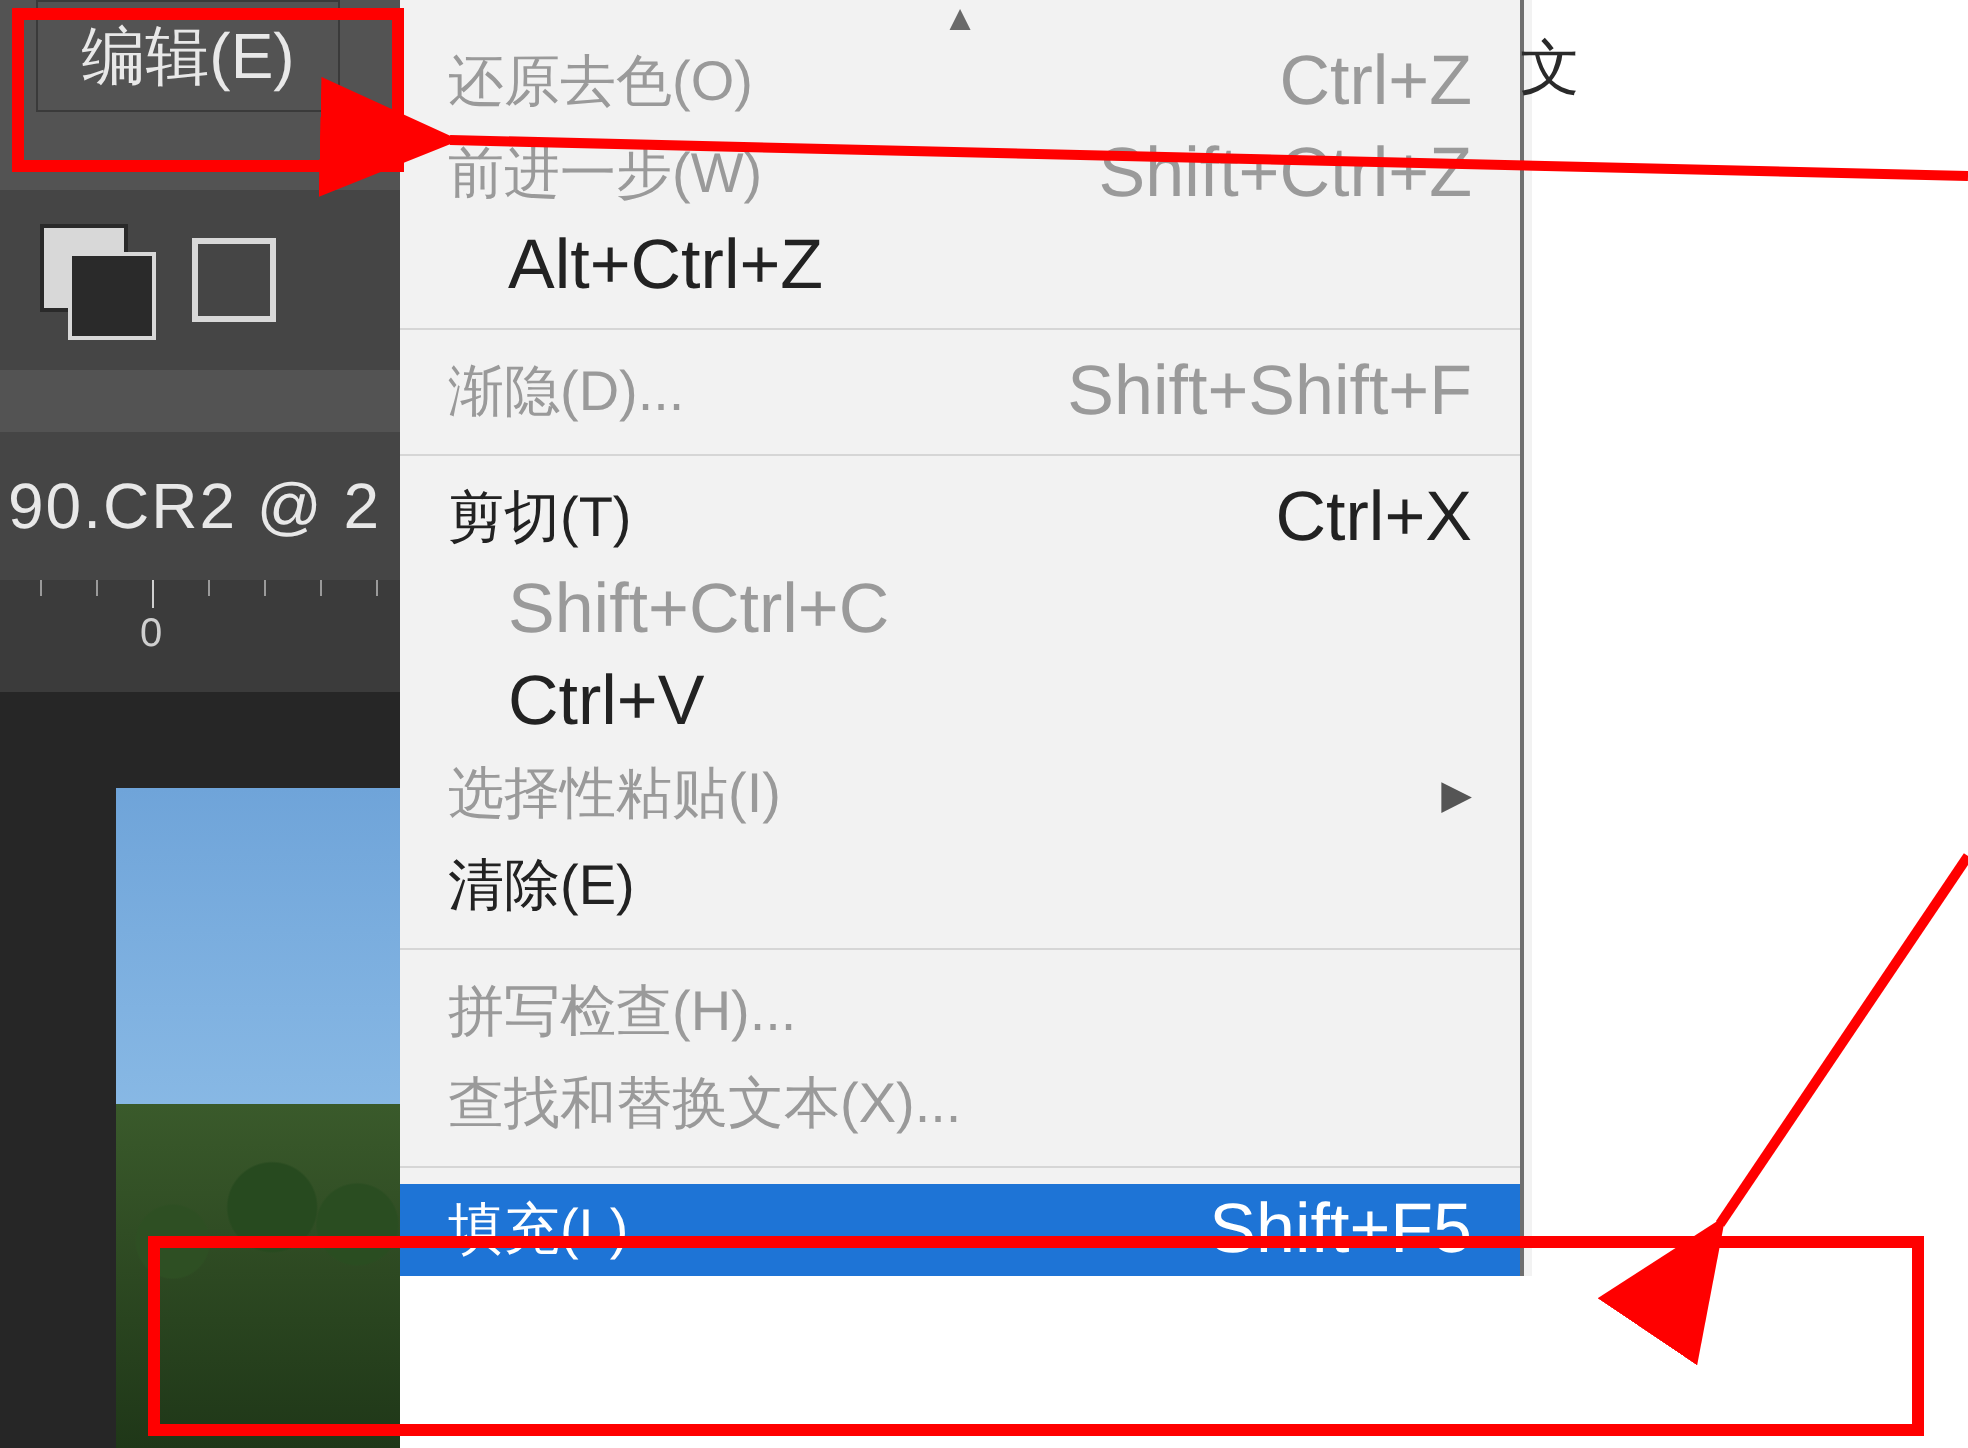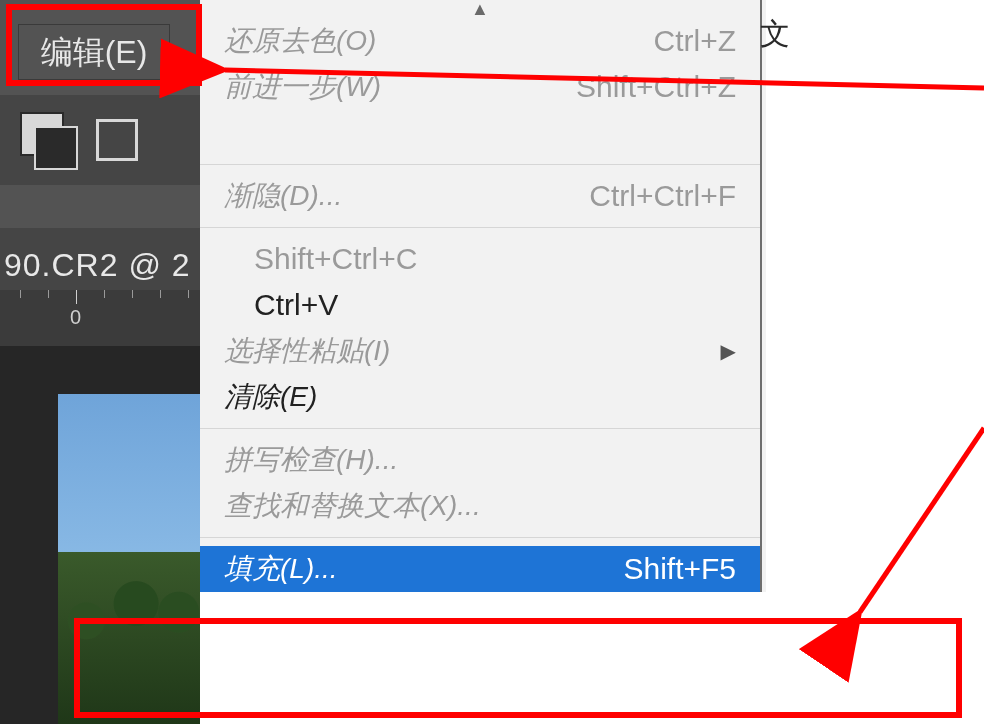--- a/index.html
+++ b/index.html
@@ -1,36 +1,36 @@
 <!DOCTYPE html>
 <html><head>
 <meta charset="utf-8">
 <style>
   html,body{margin:0;padding:0;width:984px;height:724px;background:#fff;font-family:"Microsoft YaHei","PingFang SC",sans-serif;overflow:hidden;}
   .stage{position:relative;width:984px;height:724px;}
 
   
   .ps-bg{position:absolute;left:0;top:0;width:200px;height:724px;background:#535353;}
   .ps-menu-btn{
-    position:absolute;left:18px;top:24px;width:150px;height:54px;
+    position:absolute;left:18px;top:0;width:150px;height:54px;
     background:#535353;color:#e8e8e8;font-size:32px;line-height:54px;text-align:center;
     border:1px solid #3a3a3a;
   }
   .ps-toolrow{
     position:absolute;left:0;top:95px;width:200px;height:90px;
     background:#454545;display:flex;align-items:center;gap:28px;padding-left:28px;box-sizing:border-box;
   }
   .swatch-fg,.swatch-bg{position:relative;}
   .swatch-fg{width:40px;height:40px;margin-left:0;}
   .swatch-fg::before{content:"";position:absolute;left:-8px;top:-8px;width:40px;height:40px;background:#d8d8d8;border:2px solid #2a2a2a;}
   .swatch-fg::after{content:"";position:absolute;left:6px;top:6px;width:40px;height:40px;background:#2a2a2a;border:2px solid #d8d8d8;}
   .swatch-bg{width:36px;height:36px;border:3px solid #d8d8d8;background:transparent;}
 
   .ps-doc-title{
-    position:absolute;left:0;top:228px;width:200px;height:74px;
+    position:absolute;left:0;top:216px;width:200px;height:74px;
     background:#454545;color:#e8e8e8;font-size:32px;line-height:74px;
     padding-left:4px;box-sizing:border-box;letter-spacing:1px;
   }
   .ps-ruler{
     position:absolute;left:0;top:290px;width:200px;height:56px;background:#3b3b3b;
     color:#cfcfcf;font-size:20px;
   }
   .ps-ruler .tick-major{position:absolute;left:76px;top:0;width:1px;height:14px;background:#cfcfcf;}
   .ps-ruler .tick-label{position:absolute;left:70px;top:16px;}
   .ps-ruler .minor{position:absolute;top:0;width:1px;height:8px;background:#9a9a9a;}
@@ -56,22 +56,22 @@
     box-shadow:4px 0 0 rgba(0,0,0,0.05);
     font-size:28px;color:#222;
   }
   .menu .sep{height:1px;background:#d6d6d6;margin:8px 0;}
   .menu .item{
     display:flex;align-items:center;justify-content:space-between;
     height:46px;padding:0 24px 0 24px;white-space:nowrap;
   }
   .menu .item.disabled{color:#9a9a9a;}
   .menu .item.selected{background:#1e74d6;color:#fff;padding-left:24px;}
-  .menu .label{flex:0 0 auto;font-style:italic;}
-  .menu .shortcut{flex:0 0 auto;font-size:30px;margin-left:30px;}
+  .menu .label{flex:0 0 auto;}
+  .menu .shortcut{flex:0 0 auto;font-size:35px;margin-left:30px;}
   .menu .submenu-caret{flex:0 0 auto;margin-left:auto;font-size:20px;color:#555;}
   .menu .up-caret{
     height:18px;text-align:center;color:#6a6a6a;font-size:18px;line-height:18px;
   }
   
   .right-sliver{
     position:absolute;left:760px;top:14px;width:24px;height:40px;color:#2a2a2a;font-size:30px;
   }
 
   
@@ -116,31 +116,36 @@
 
     <div class="item disabled">
       <span class="label">还原去色(O)</span>
       <span class="shortcut">Ctrl+Z</span>
     </div>
     <div class="item disabled">
       <span class="label">前进一步(W)</span>
       <span class="shortcut">Shift+Ctrl+Z</span>
     </div>
     <div class="item">
+      <span class="shortcut">Alt+Ctrl+Z</span>
     </div>
 
     <div class="sep"></div>
 
     <div class="item disabled">
       <span class="label">渐隐(D)...</span>
-      <span class="shortcut">Ctrl+Ctrl+F</span>
+      <span class="shortcut">Shift+Shift+F</span>
     </div>
 
     <div class="sep"></div>
 
+    <div class="item">
+      <span class="label">剪切(T)</span>
+      <span class="shortcut">Ctrl+X</span>
+    </div>
     <div class="item disabled">
       <span class="shortcut">Shift+Ctrl+C</span>
     </div>
     <div class="item">
       <span class="shortcut">Ctrl+V</span>
     </div>
     <div class="item disabled">
       <span class="label">选择性粘贴(I)</span>
       <span class="submenu-caret">▶</span>
     </div>

